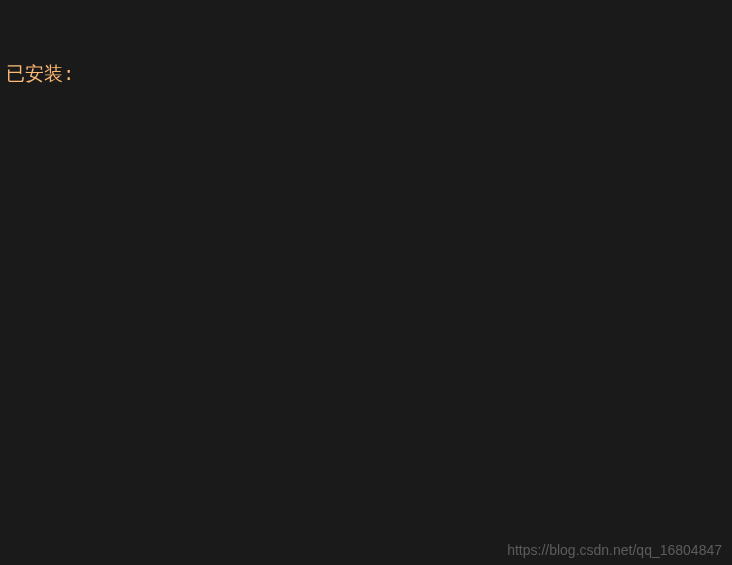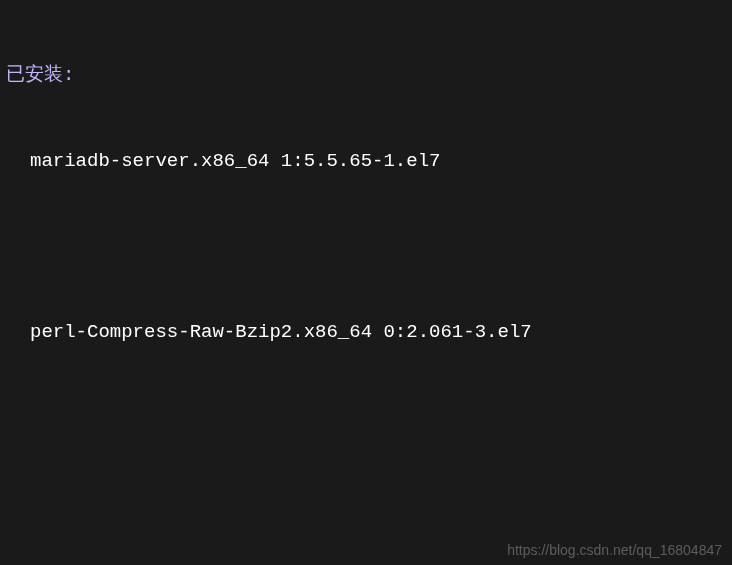--- a/index.html
+++ b/index.html
@@ -16,21 +16,21 @@
       padding: 4px 6px;
       width: 732px;
       height: 565px;
       overflow: hidden;
       position: relative;
     }
     .terminal-output {
       white-space: pre;
     }
     .section-header {
-      color: #c4b5fd;
+      color: #fdba74;
     }
     .package-line {
       color: #ffffff;
       padding-left: 24px;
     }
     .blank-line {
       height: 1.5em;
     }
     .watermark {
       position: absolute;
@@ -41,23 +41,21 @@
       font-family: Arial, sans-serif;
       opacity: 0.6;
       margin-left: 31px;
     }
   </style>
 </head>
 <body>
 
 <div class="terminal-output">
   <div class="section-header">已安装:</div>
-  <div class="package-line">mariadb-server.x86_64 1:5.5.65-1.el7</div>
   <div class="blank-line"></div>
-  <div class="package-line">perl-Compress-Raw-Bzip2.x86_64 0:2.061-3.el7</div>
   
   
   
   
   
   
   
   
   
   

